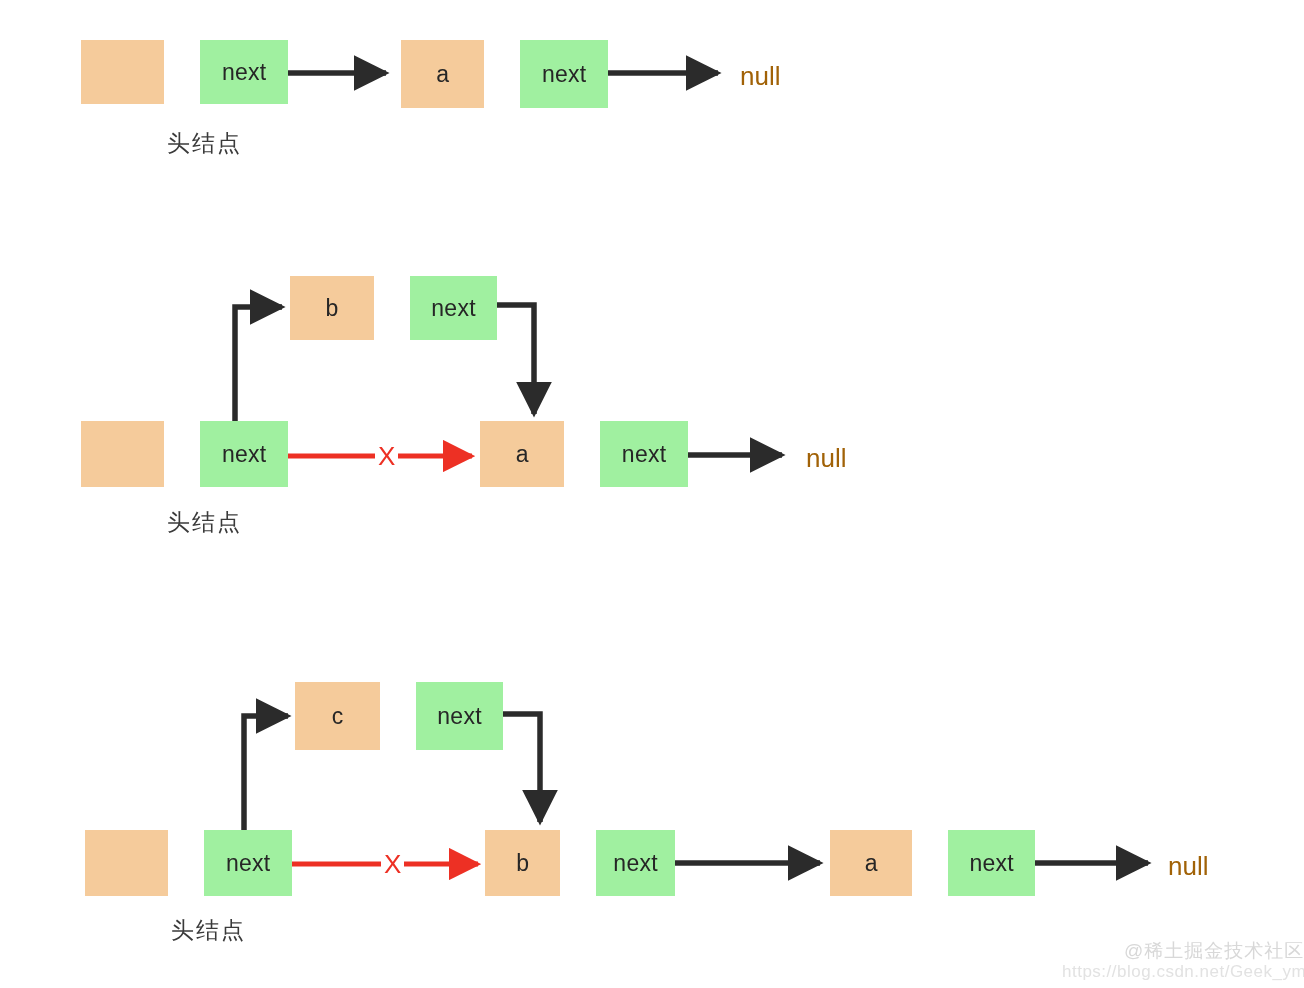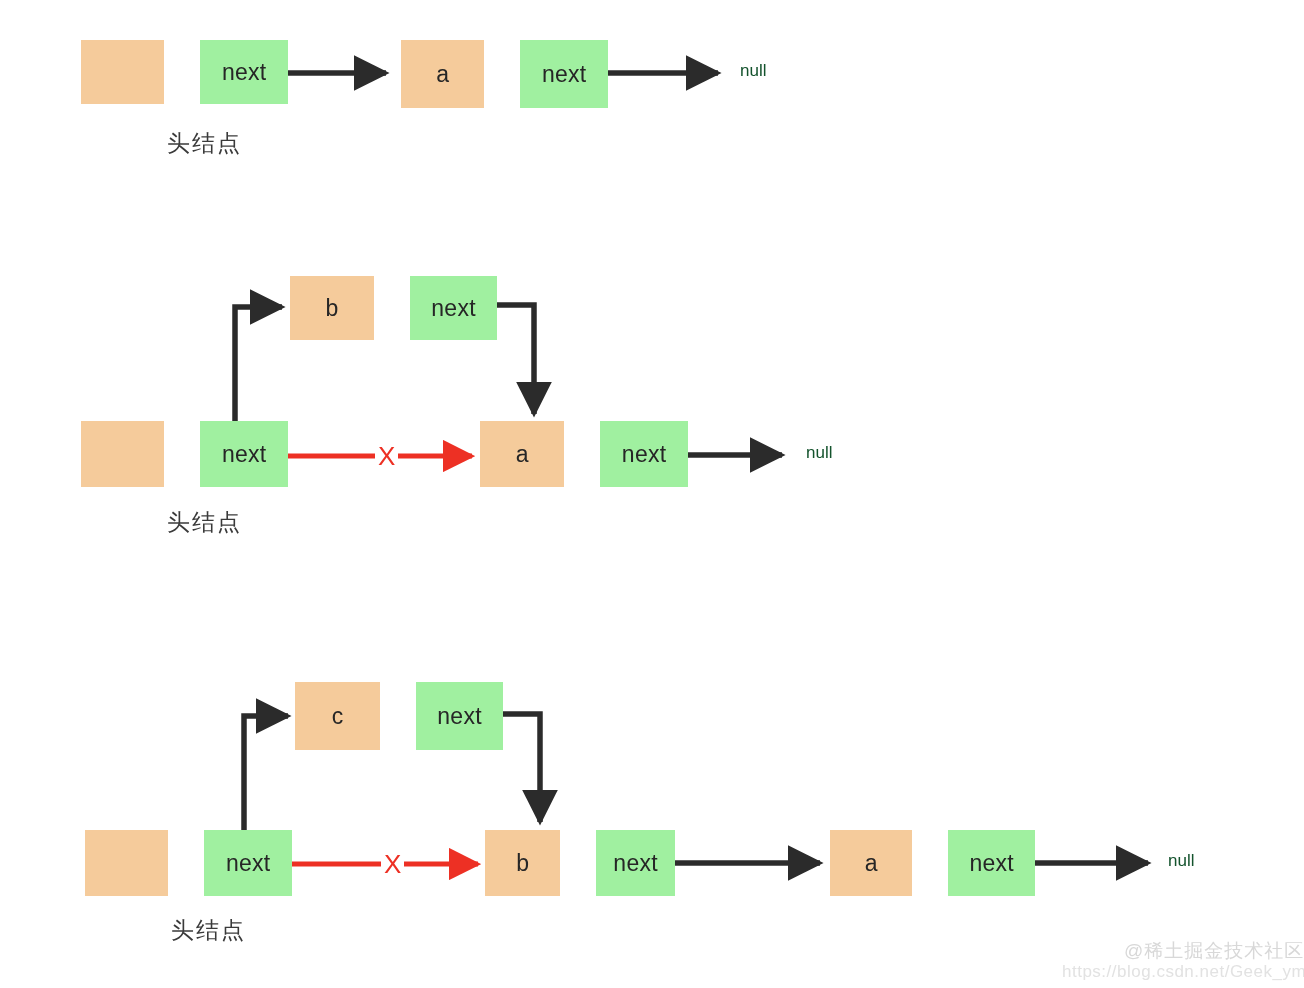--- a/index.html
+++ b/index.html
@@ -41,22 +41,22 @@
   .caption {
     position: absolute;
     font-size: 23px;
     color: #3a3a3a;
     letter-spacing: 2px;
     white-space: nowrap;
     margin-left: 24px;
   }
   .nullref {
     position: absolute;
-    font-size: 17px;
-    color: #14532d;
+    font-size: 26px;
+    color: #a16207;
     white-space: nowrap;
   }
   .xmark {
     position: absolute;
     font-size: 26px;
     color: #ED3024;
     font-weight: 400;
     line-height: 1;
     white-space: nowrap;
   }

